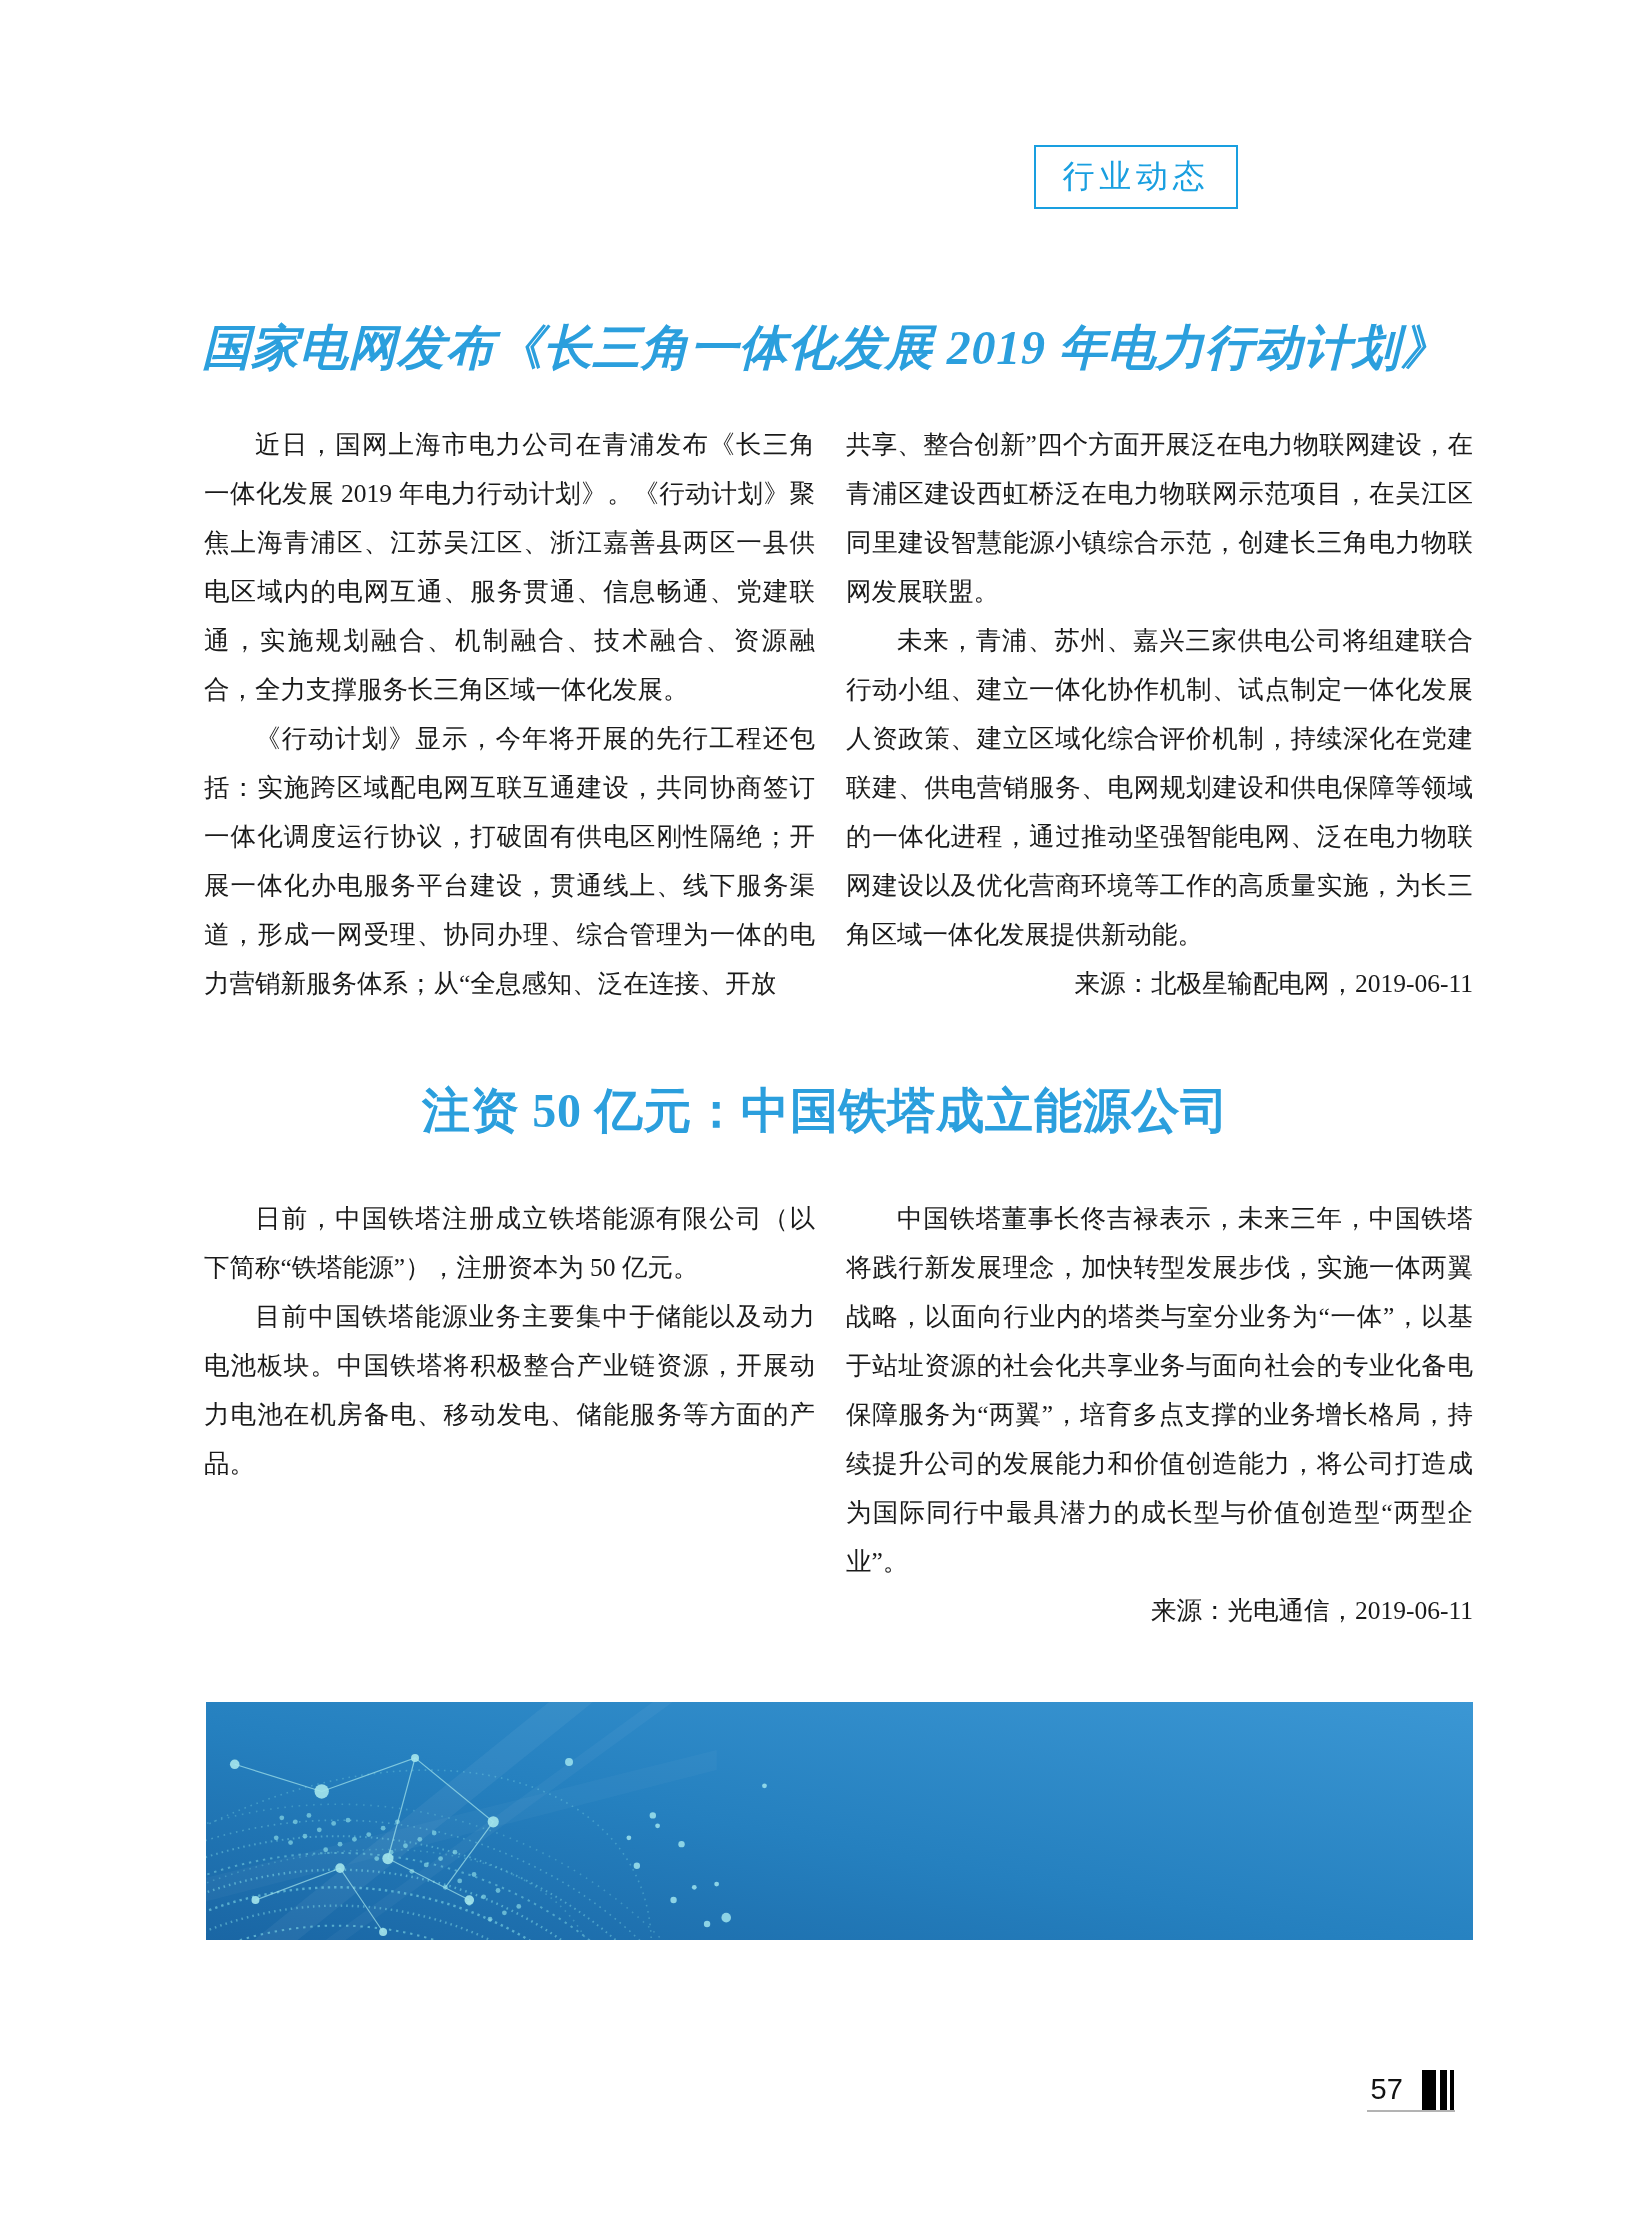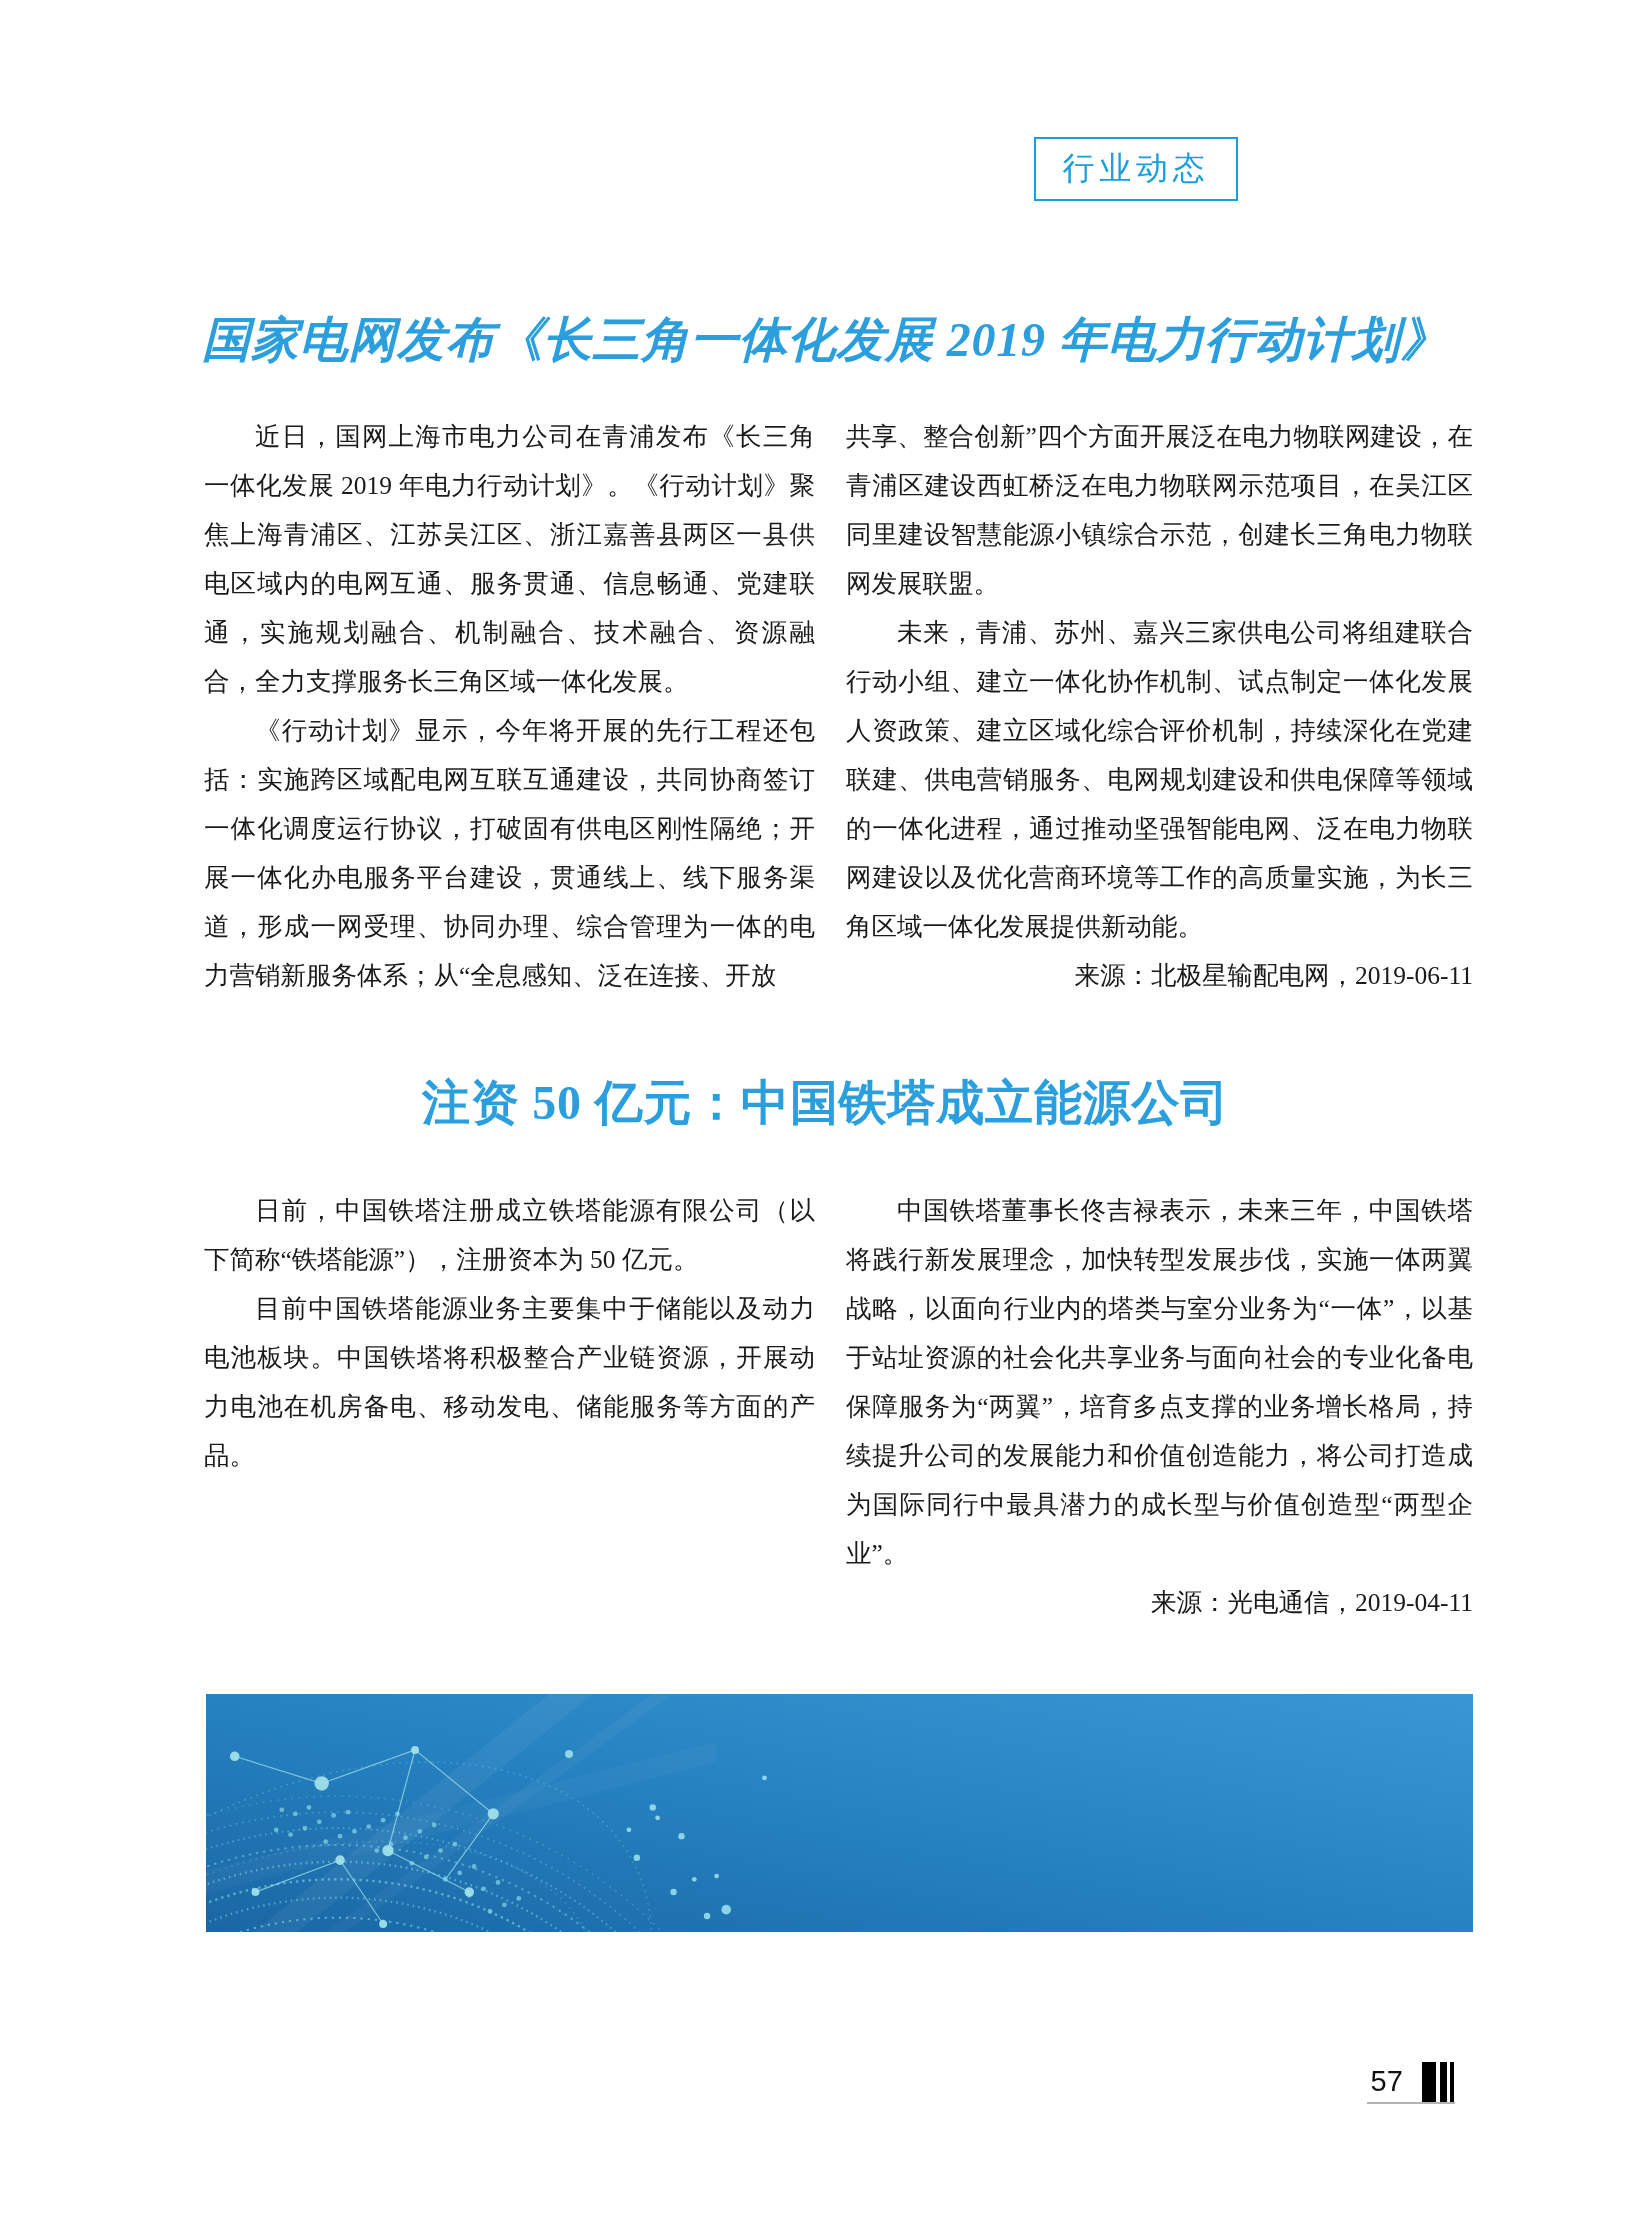--- a/index.html
+++ b/index.html
@@ -1,19 +1,19 @@
 <!DOCTYPE html>
 <html style="font-size:12.8px"><head>
 <meta charset="utf-8">
 <style>
   * { margin:0; padding:0; box-sizing:border-box; }
   html,body { background:#ffffff; }
   .page {
     position:relative; width:1650px; height:2177px; background:#ffffff;
-    margin:0 auto; overflow:hidden;
+    margin:8px auto; overflow:hidden;
     font-family:"Liberation Serif","DejaVu Serif",serif; color:#1a1a1a;
   }
 
   
   .section-badge {
     position:absolute; left:1034px; top:137px; width:204px; height:64px;
     background:#ffffff; border:2.4px solid #199fe0;
     display:flex; align-items:center; justify-content:center;
     font-family:"Liberation Sans",sans-serif; font-size:32px; color:#199fe0;
     letter-spacing:4.8px;
@@ -89,21 +89,21 @@
 
   <div class="article-title" id="title2">注资 50 亿元：中国铁塔成立能源公司</div>
 
   <div class="article-cols" id="a2-cols">
     <div class="col col-l">
       <p class="indent">日前，中国铁塔注册成立铁塔能源有限公司（以下简称“铁塔能源”），注册资本为 50 亿元。</p>
       <p class="indent">目前中国铁塔能源业务主要集中于储能以及动力电池板块。中国铁塔将积极整合产业链资源，开展动力电池在机房备电、移动发电、储能服务等方面的产品。</p>
     </div>
     <div class="col col-r">
       <p class="indent">中国铁塔董事长佟吉禄表示，未来三年，中国铁塔将践行新发展理念，加快转型发展步伐，实施一体两翼战略，以面向行业内的塔类与室分业务为“一体”，以基于站址资源的社会化共享业务与面向社会的专业化备电保障服务为“两翼”，培育多点支撑的业务增长格局，持续提升公司的发展能力和价值创造能力，将公司打造成为国际同行中最具潜力的成长型与价值创造型“两型企业”。</p>
-      <p class="source">来源：光电通信，2019-04-11</p>
+      <p class="source">来源：光电通信，2019-06-11</p>
     </div>
   </div>
 
   <div class="banner">
     <svg viewBox="0 0 1588 298" preserveAspectRatio="none">
       <defs>
         <linearGradient id="bnr" x1="0%" y1="100%" x2="100%" y2="0%">
           <stop offset="0" stop-color="#1a66a4"></stop>
           <stop offset="0.45" stop-color="#2580bf"></stop>
           <stop offset="1" stop-color="#3b97d4"></stop>

